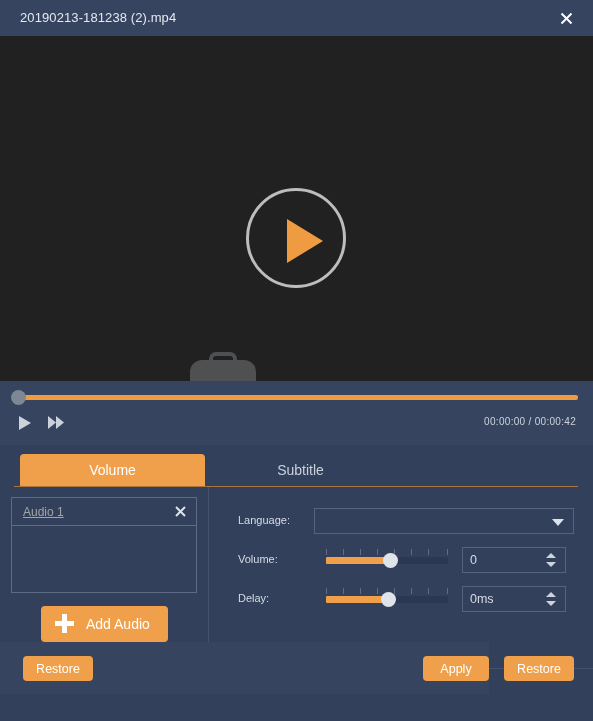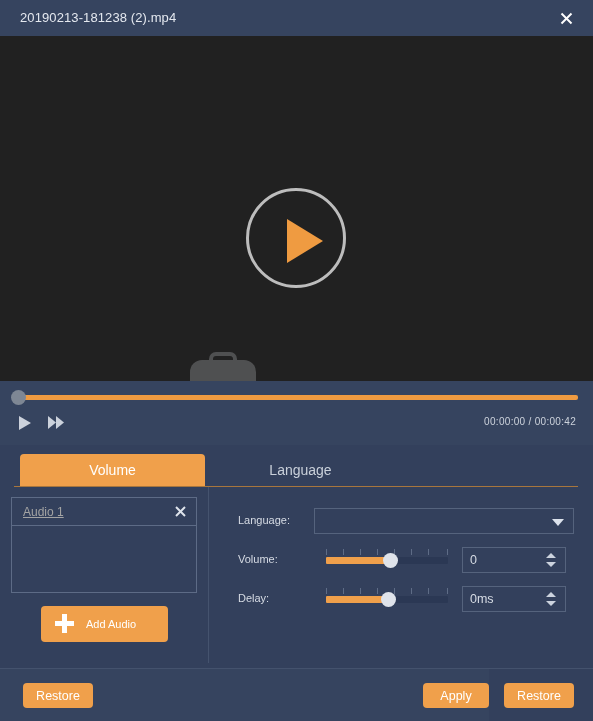--- a/index.html
+++ b/index.html
@@ -296,21 +296,21 @@
   }
   .add-audio-plus::before {
     left: 0; top: 7px; width: 19px; height: 5px;
   }
   .add-audio-plus::after {
     left: 7px; top: 0; width: 5px; height: 19px;
   }
   .add-audio-label {
     position: absolute;
     left: 45px;
-    font-size: 11px;
+    font-size: 14px;
     color: #ffffff;
   }
 
   
   .form-row {
     position: absolute;
     left: 238px;
     height: 24px;
   }
   .form-label {
@@ -443,21 +443,21 @@
     position: absolute;
     left: 0;
     top: 668px;
     width: 593px;
     height: 1px;
     background: #44526d;
   }
   .footer {
     position: absolute;
     left: 0;
-    top: 669px;
+    top: 642px;
     width: 489px;
     height: 52px;
     background: #36445f;
   }
   .btn {
     position: absolute;
     height: 25px;
     background: #f0a04b;
     border-radius: 4px;
     display: flex;
@@ -514,21 +514,21 @@
         <polygon points="1,1 9,7.5 1,14" fill="#ccd2dc"></polygon>
         <polygon points="9,1 17,7.5 9,14" fill="#ccd2dc"></polygon>
       </svg>
     </div>
 
     <div class="time-text">00:00:00 / 00:00:42</div>
   </div>
 
   <div class="tabs">
     <div class="tab active">Volume</div>
-    <div class="tab inactive">Language</div>
+    <div class="tab inactive">Subtitle</div>
     <div class="tab-underline"></div>
   </div>
 
   <div class="panel">
     <div class="vdivider"></div>
 
     <div class="audio-list">
       <div class="audio-item">
         <span class="audio-item-label">Audio 1</span>
         <span class="audio-item-close">

